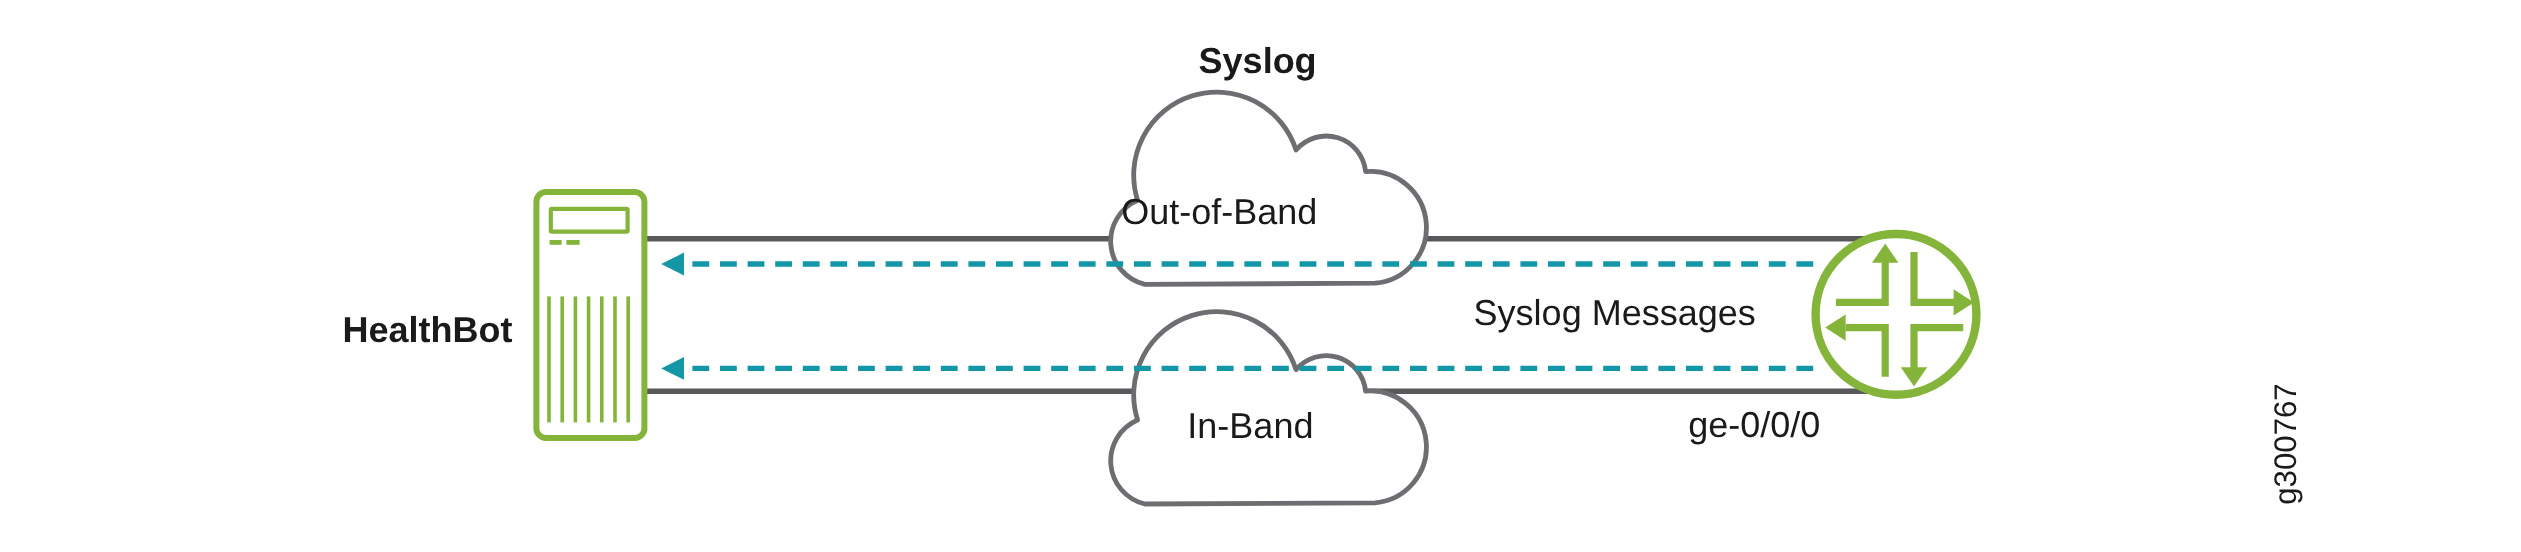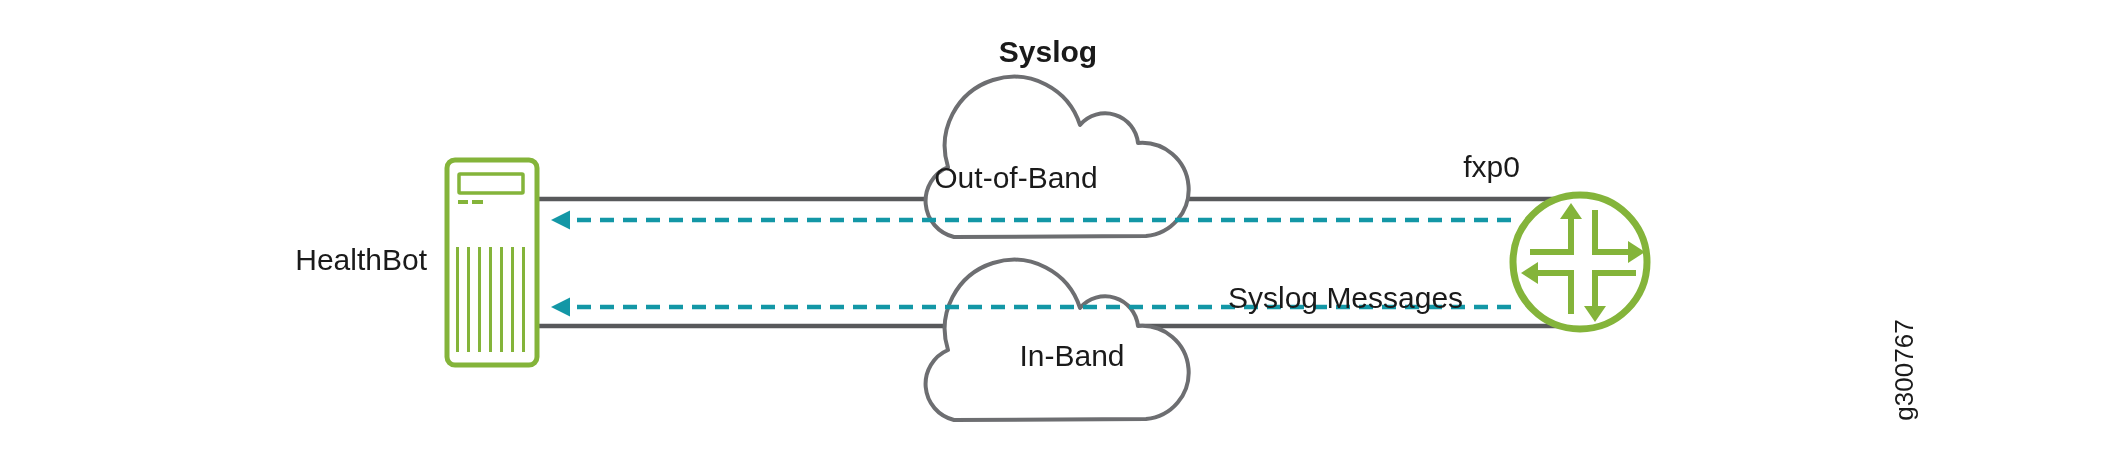--- a/index.html
+++ b/index.html
@@ -84,27 +84,27 @@
         <line x1="490.5" y1="247" x2="490.5" y2="352"></line>
         <line x1="501.5" y1="247" x2="501.5" y2="352"></line>
         <line x1="512.5" y1="247" x2="512.5" y2="352"></line>
         <line x1="523.5" y1="247" x2="523.5" y2="352"></line>
       </g>
     </g>
   </svg>
 
   <div class="lbl bold center" style="left:948px;top:37px;width:200px;">Syslog</div>
 
-  <div class="lbl right" style="left:227px;top:245px;width:200px;">HealthBot</div>
+  <div class="lbl right" style="left:227px;top:261px;width:200px;font-weight:bold;">HealthBot</div>
 
   <div class="lbl center" style="left:916px;top:163px;width:200px;">Out-of-Band</div>
 
-  <div class="lbl center" style="left:972px;top:341px;width:200px;">In-Band</div>
+  <div class="lbl center" style="left:942px;top:341px;width:200px;">In-Band</div>
 
-  <div class="lbl center" style="left:1228px;top:247px;width:200px;margin-top:36px;">Syslog Messages</div>
+  <div class="lbl center" style="left:1228px;top:247px;width:200px;">Syslog Messages</div>
 
-  <div class="lbl right" style="left:1340px;top:152px;width:180px;">fxp0</div>
 
+  <div class="lbl right" style="left:1337px;top:340px;width:180px;">ge-0/0/0</div>
 
 
   <div class="lbl" id="fig-id" style="left:1825px;top:356px;width:160px;height:28px;">g300767</div>
 
 </div>
 
 </body></html>

